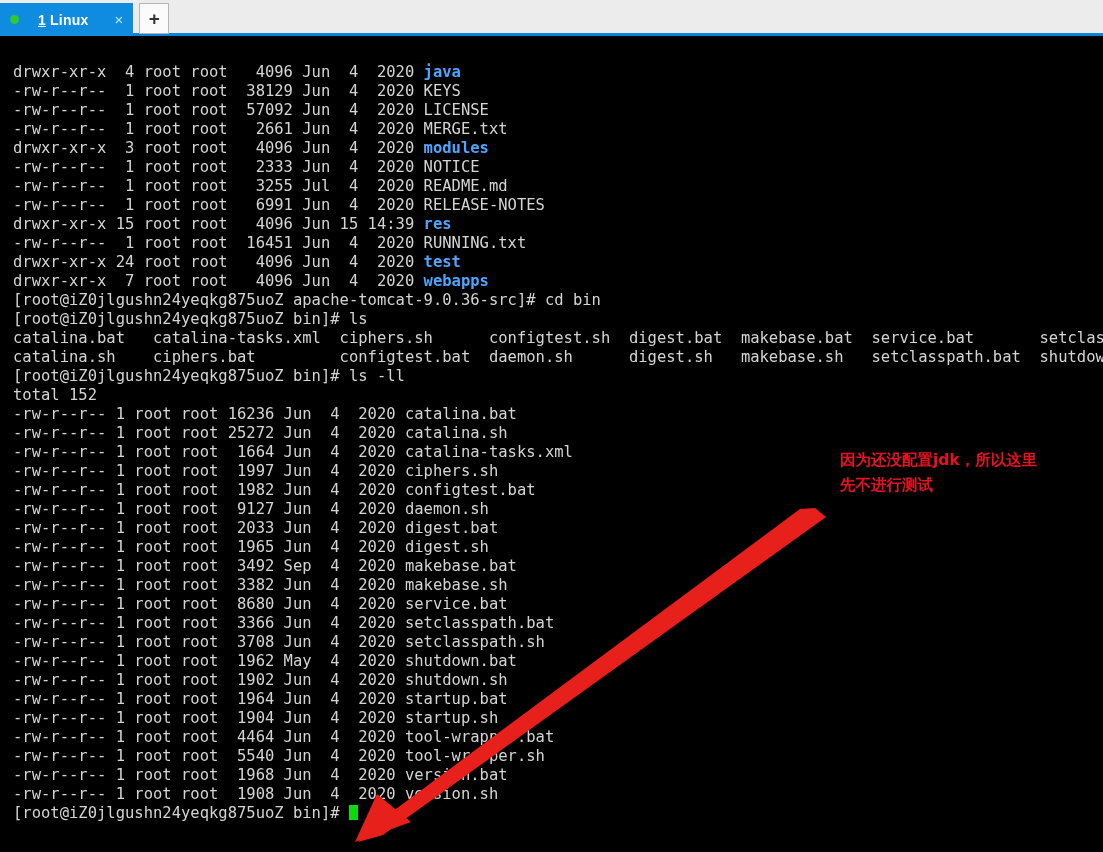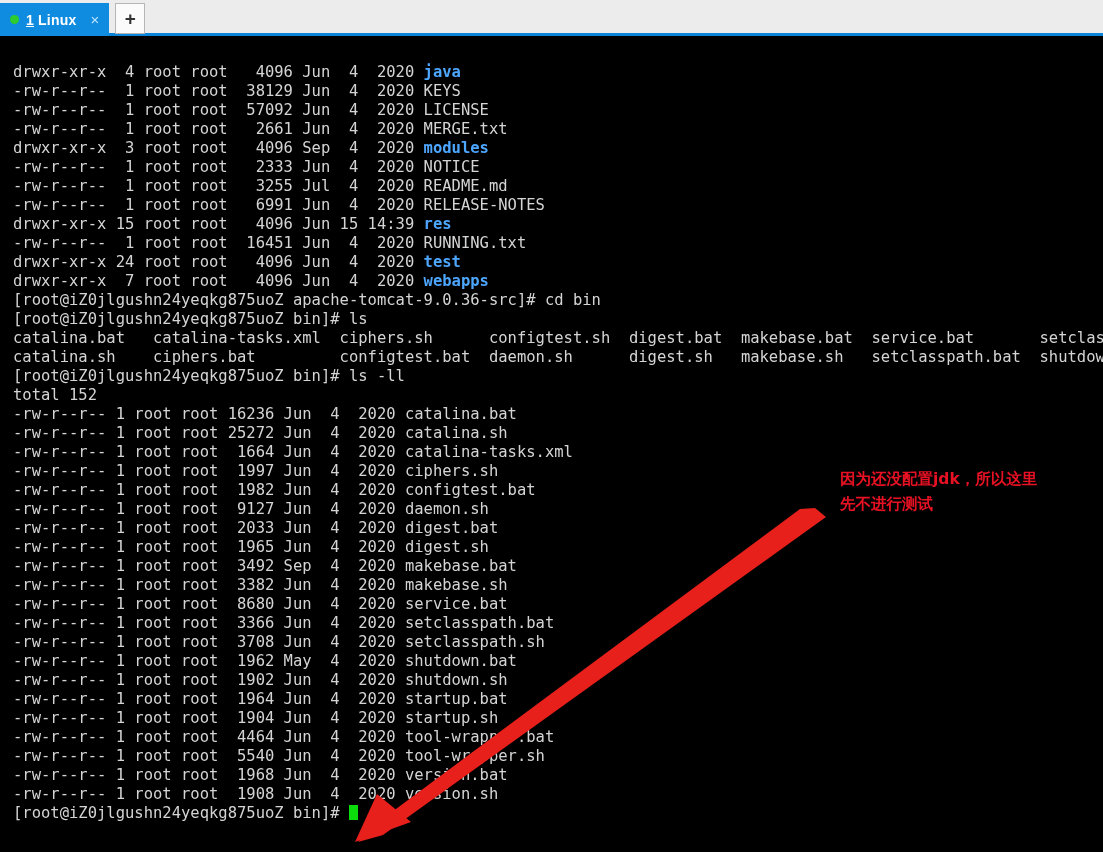--- a/index.html
+++ b/index.html
@@ -34,20 +34,21 @@
   .tab {
     height: 33px;
     background: #0f8ce0;
     display: flex;
     align-items: center;
     padding: 0 8px 0 10px;
     box-sizing: border-box;
     min-width: 100px;
     position: relative;
     z-index: 2;
+    gap: 12px;
   }
   .tab-dot {
     width: 9px;
     height: 9px;
     border-radius: 50%;
     background: #2ecc2e;
     margin-right: 7px;
     flex: none;
   }
   .tab-label {
@@ -118,21 +119,21 @@
     width: 9px;
     height: 15px;
     background: #0bda0b;
     vertical-align: -2px;
   }
 
   
   .annotation {
     position: absolute;
     left: 840px;
-    top: 431px;
+    top: 412px;
     width: 250px;
     color: #e81123;
     font-family: "DejaVu Sans", "Liberation Sans", sans-serif;
     font-size: 15.5px;
     line-height: 25px;
     font-weight: bold;
     white-space: pre-line;
   }
   .arrow-svg {
     position: absolute;
@@ -156,21 +157,21 @@
   <div class="tabbar-underline"></div>
 </div>
 
 <div class="terminal">
   <div class="screen">
 
     <div class="line"><span>drwxr-xr-x  4 root root   4096 Jun  4  2020 </span><span class="dir">java</span></div>
     <div class="line">-rw-r--r--  1 root root  38129 Jun  4  2020 KEYS</div>
     <div class="line">-rw-r--r--  1 root root  57092 Jun  4  2020 LICENSE</div>
     <div class="line">-rw-r--r--  1 root root   2661 Jun  4  2020 MERGE.txt</div>
-    <div class="line"><span>drwxr-xr-x  3 root root   4096 Sep  4  2020 </span><span class="dir">modules</span></div>
+    <div class="line"><span>drwxr-xr-x  3 root root   4096 Jun  4  2020 </span><span class="dir">modules</span></div>
     <div class="line">-rw-r--r--  1 root root   2333 Jun  4  2020 NOTICE</div>
     <div class="line">-rw-r--r--  1 root root   3255 Jul  4  2020 README.md</div>
     <div class="line">-rw-r--r--  1 root root   6991 Jun  4  2020 RELEASE-NOTES</div>
     <div class="line"><span>drwxr-xr-x 15 root root   4096 Jun 15 14:39 </span><span class="dir">res</span></div>
     <div class="line">-rw-r--r--  1 root root  16451 Jun  4  2020 RUNNING.txt</div>
     <div class="line"><span>drwxr-xr-x 24 root root   4096 Jun  4  2020 </span><span class="dir">test</span></div>
     <div class="line"><span>drwxr-xr-x  7 root root   4096 Jun  4  2020 </span><span class="dir">webapps</span></div>
 
     <div class="line"><span>[root@iZ0jlgushn24yeqkg875uoZ apache-tomcat-9.0.36-src]# </span><span>cd bin</span></div>
 

